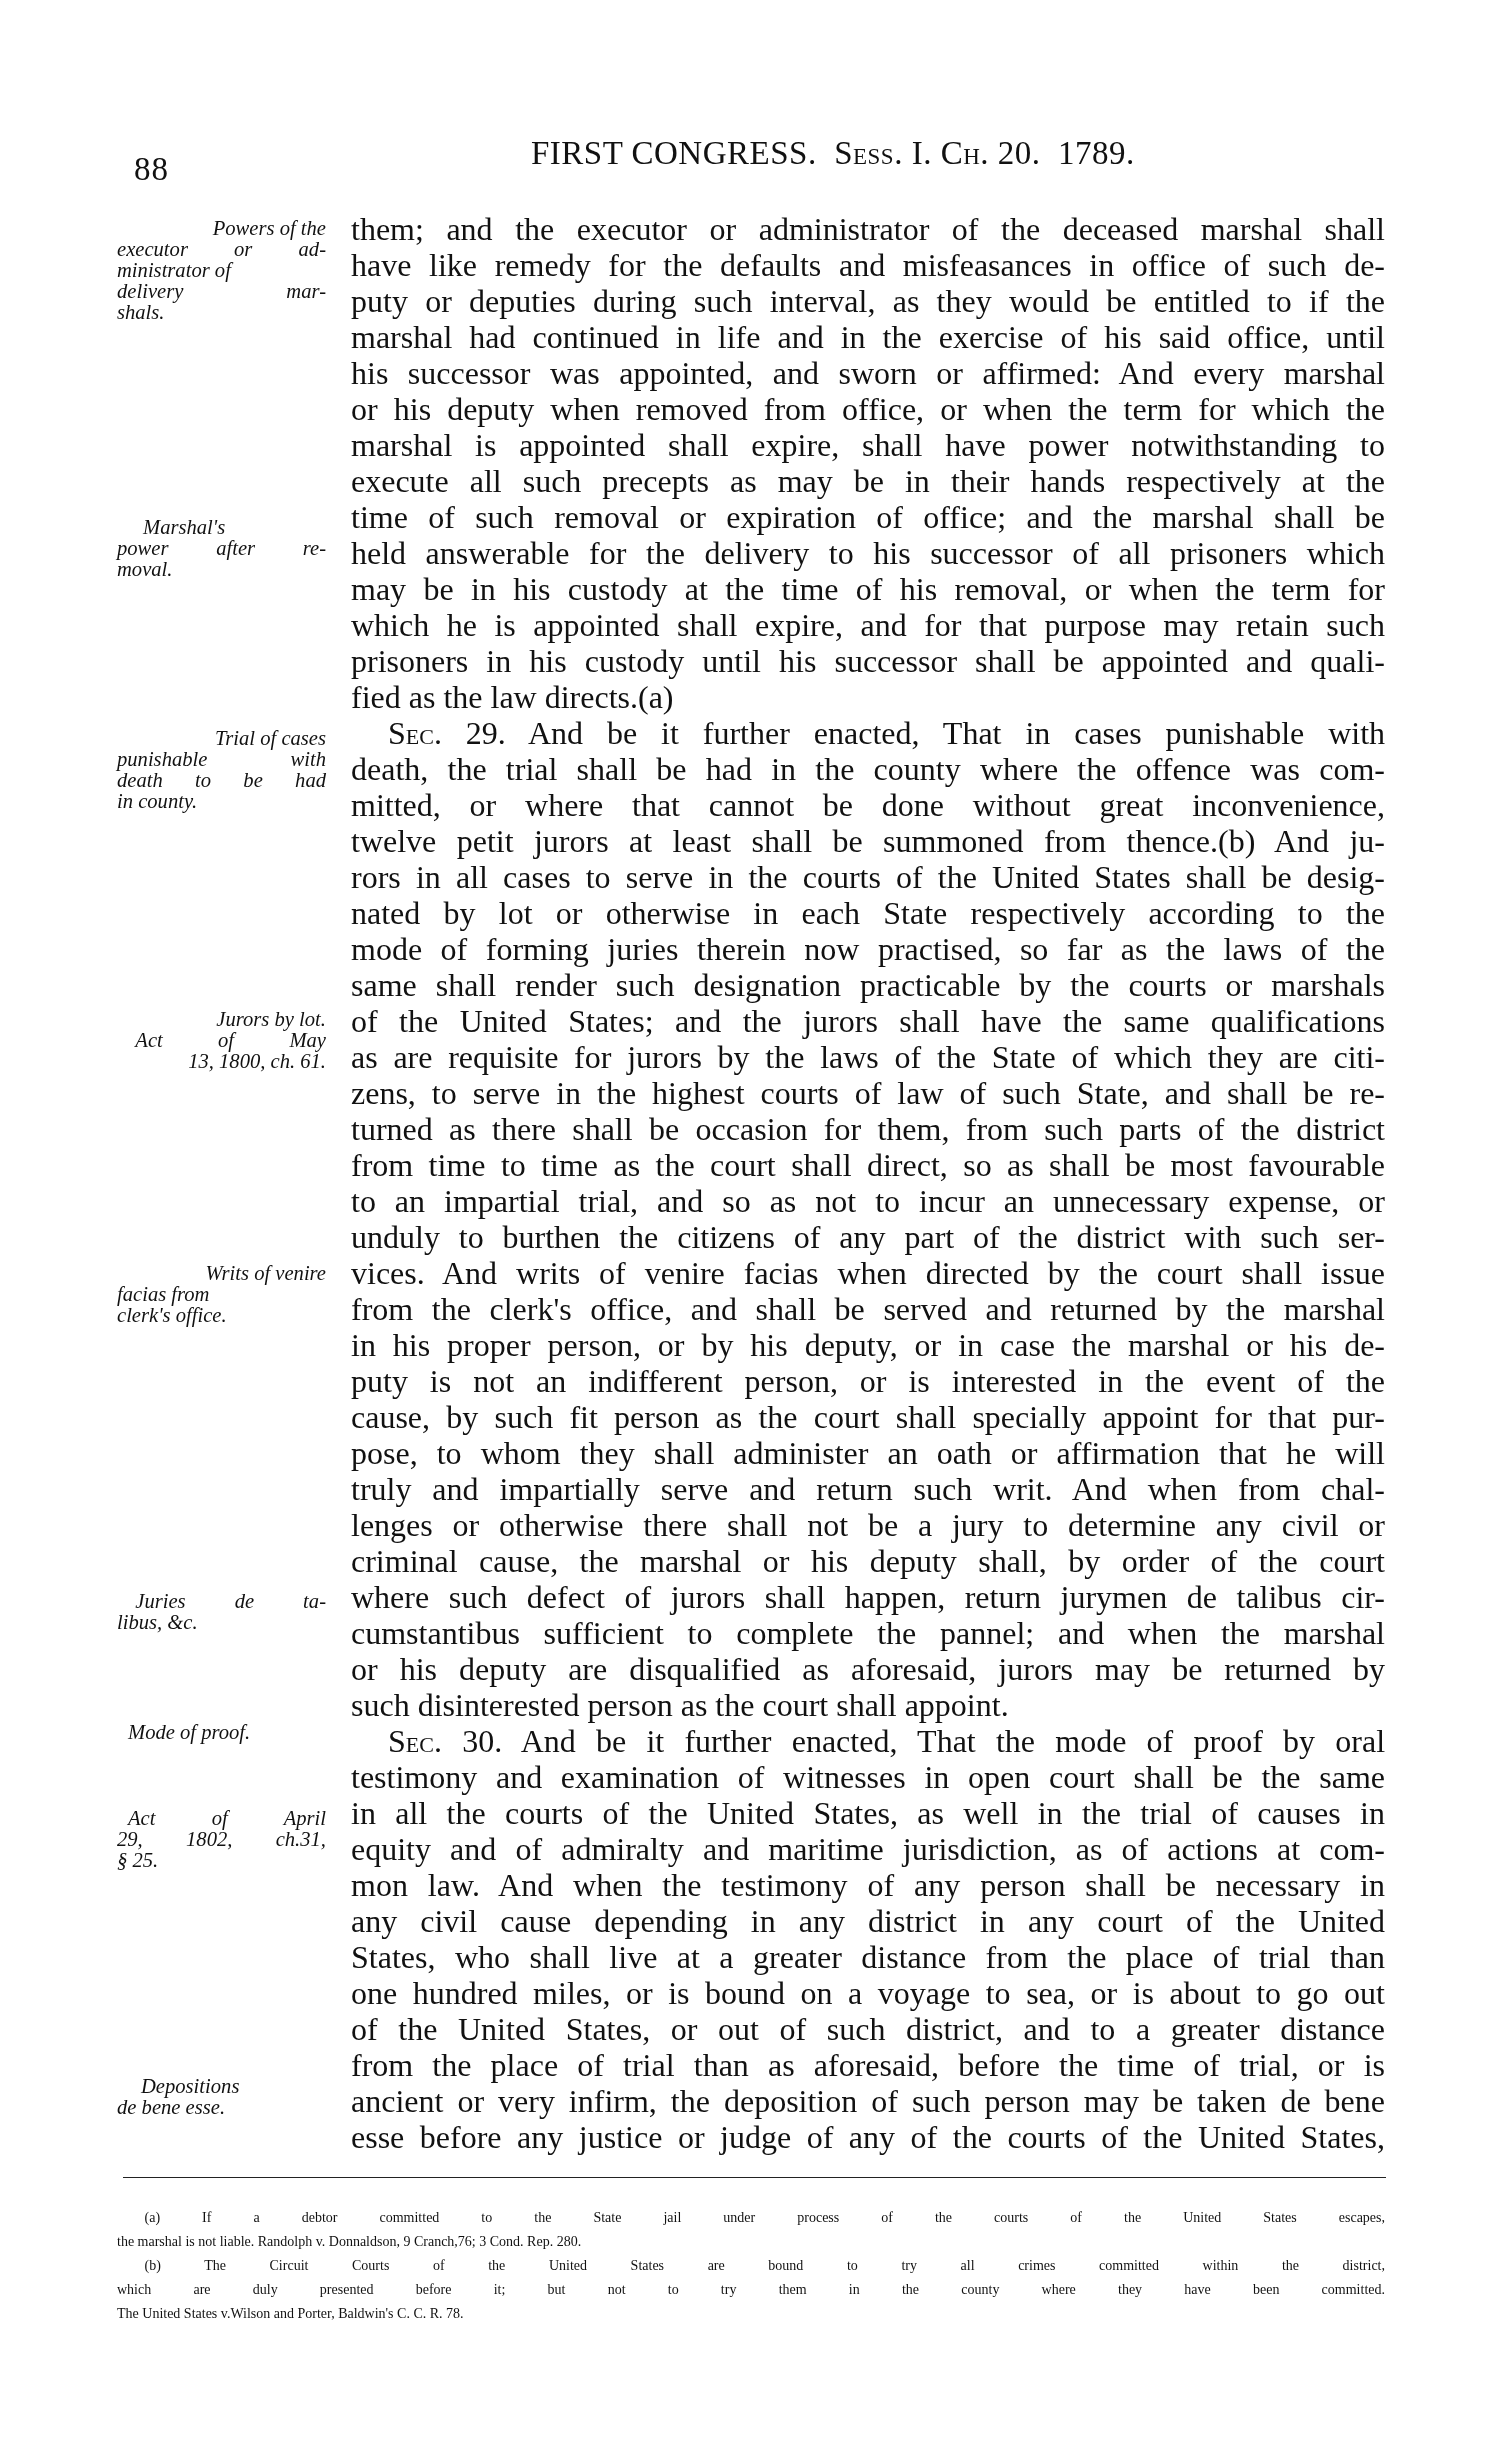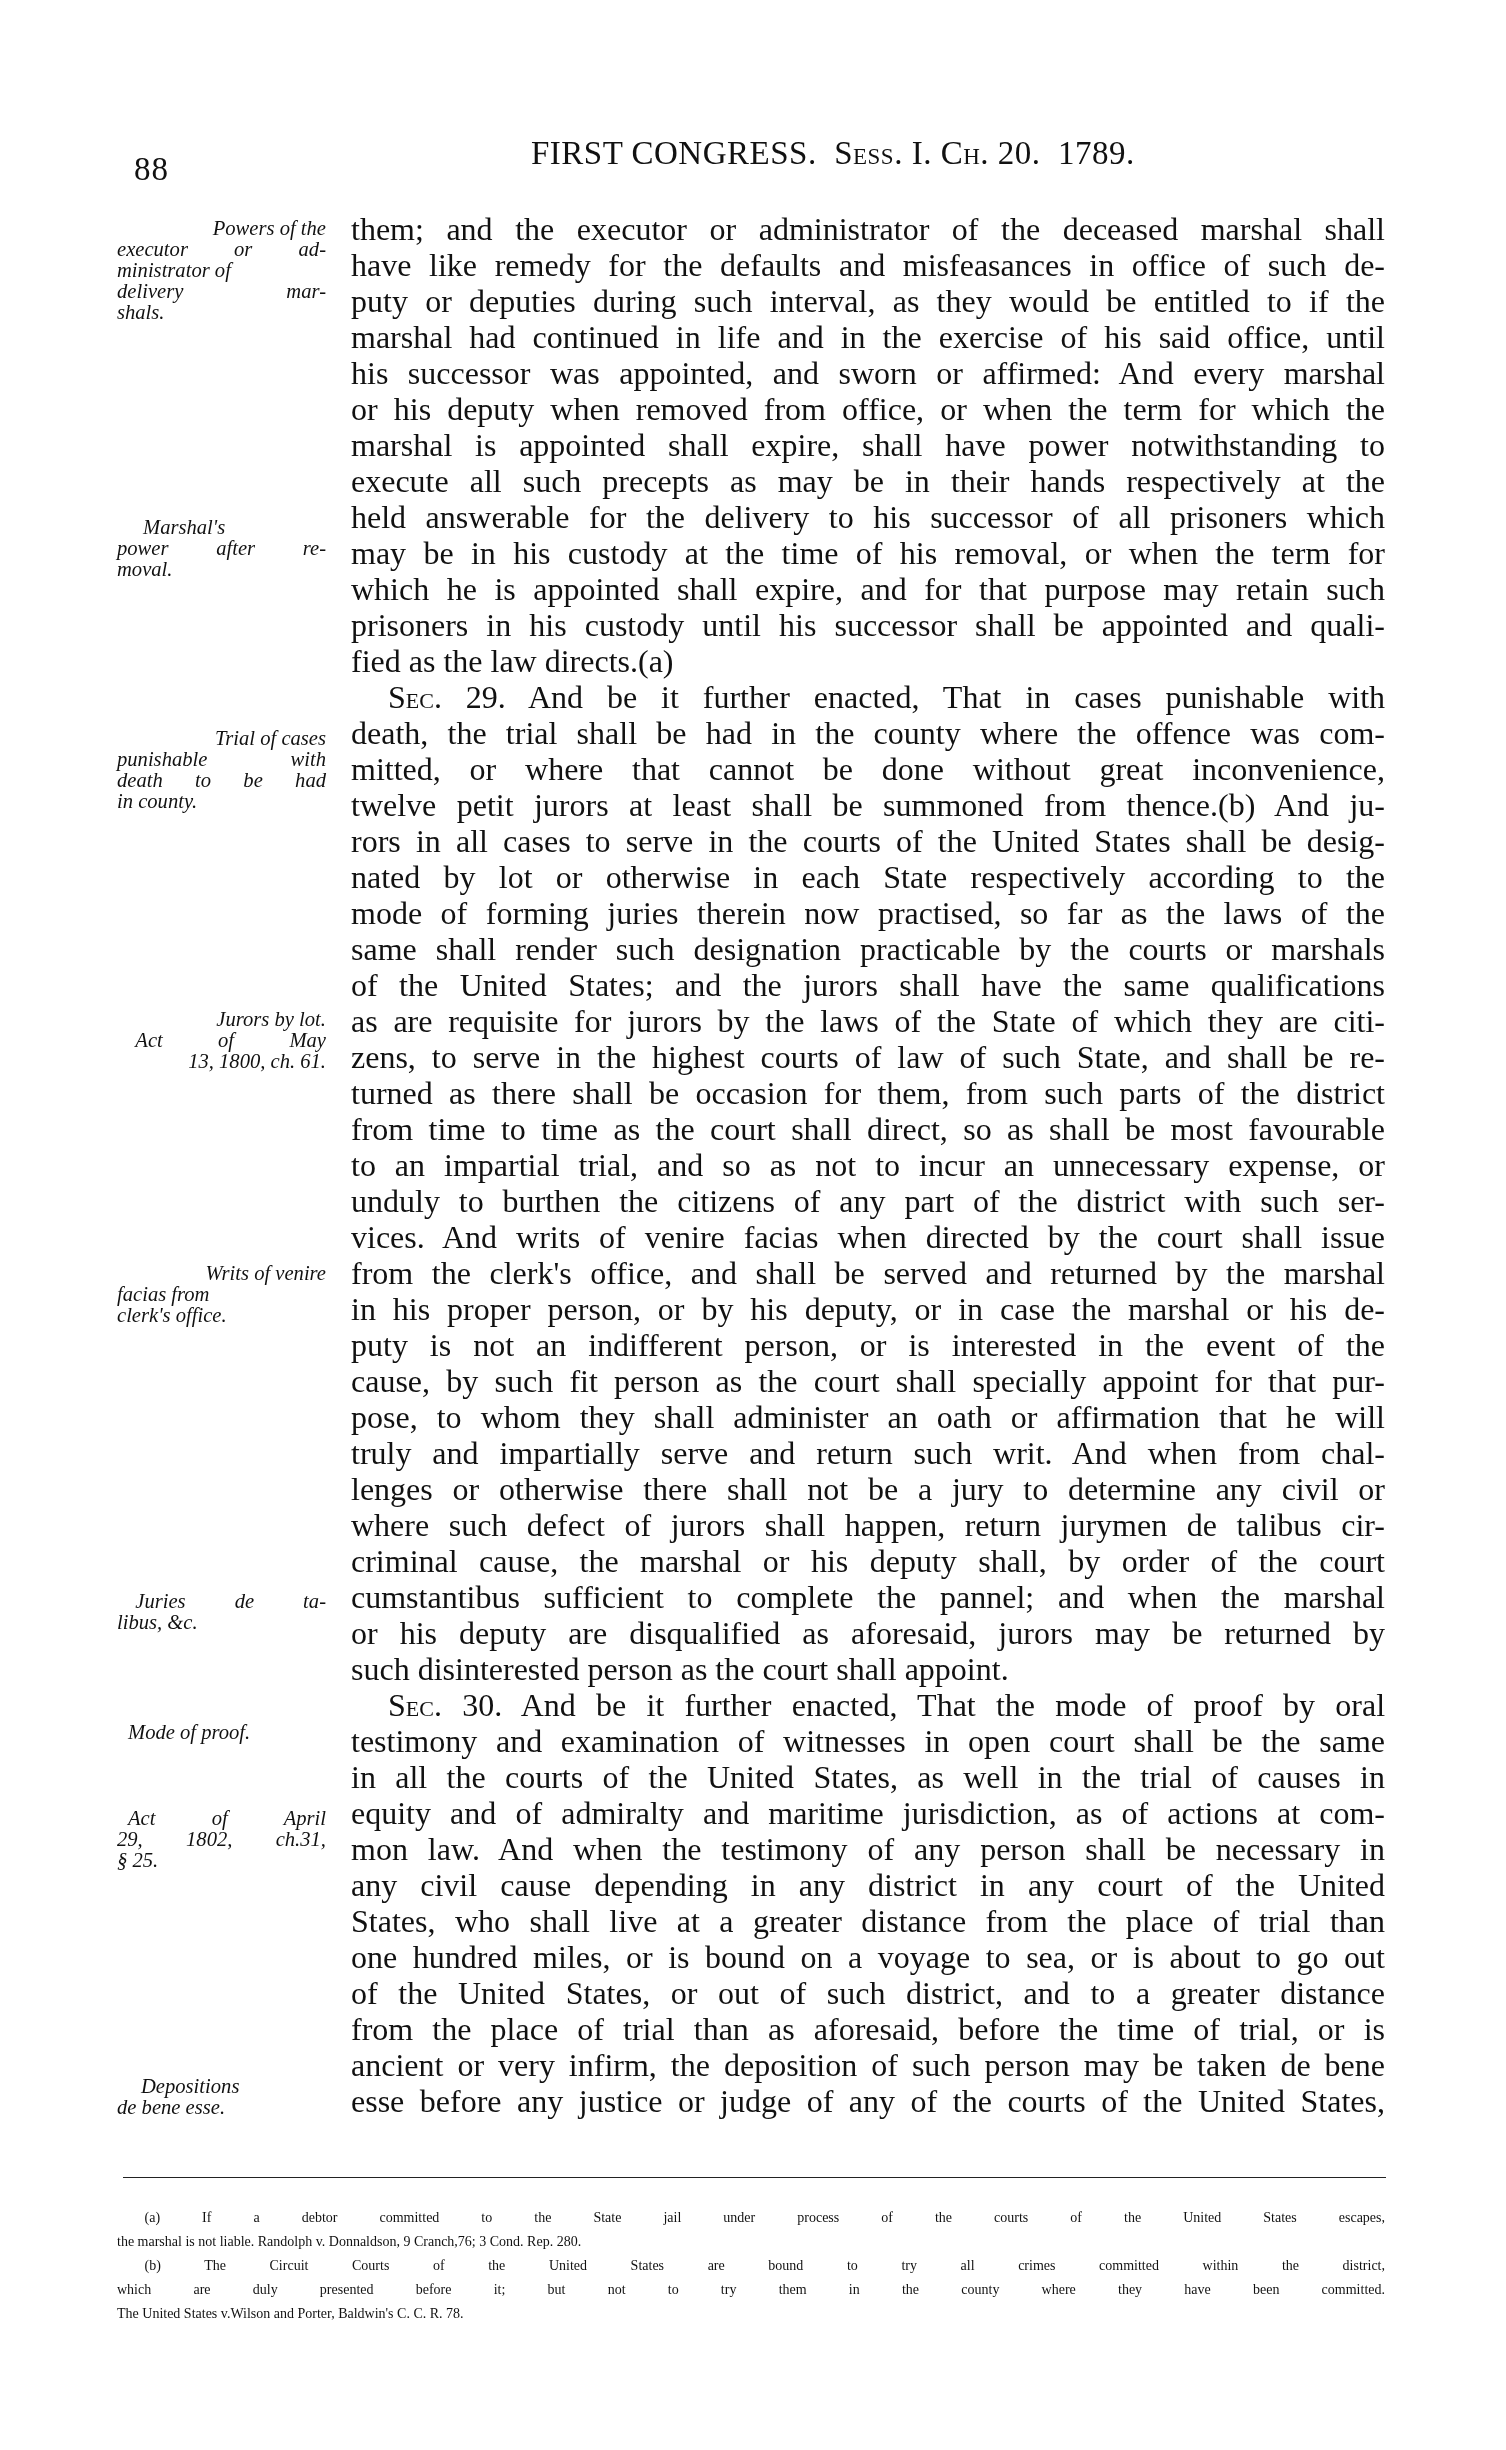--- a/index.html
+++ b/index.html
@@ -114,20 +114,21 @@
 
     <div>
       <span class="line">them; and the executor or administrator of the deceased marshal shall</span>
       <span class="line">have like remedy for the defaults and misfeasances in office of such de-</span>
       <span class="line">puty or deputies during such interval, as they would be entitled to if the</span>
       <span class="line">marshal had continued in life and in the exercise of his said office, until</span>
       <span class="line">his successor was appointed, and sworn or affirmed: And every marshal</span>
       <span class="line">or his deputy when removed from office, or when the term for which the</span>
       <span class="line">marshal is appointed shall expire, shall have power notwithstanding to</span>
       <span class="line">execute all such precepts as may be in their hands respectively at the</span>
+      <span class="line">time of such removal or expiration of office; and the marshal shall be</span>
       <span class="line">held answerable for the delivery to his successor of all prisoners which</span>
       <span class="line">may be in his custody at the time of his removal, or when the term for</span>
       <span class="line">which he is appointed shall expire, and for that purpose may retain such</span>
       <span class="line">prisoners in his custody until his successor shall be appointed and quali-</span>
       <span class="line last">fied as the law directs.(a)</span>
     </div>
 
     <div>
       <span class="line indent"><span class="sc">Sec. 29.</span> <span class="it">And be it further enacted,</span> <span>That in cases punishable with</span></span>
       <span class="line">death, the trial shall be had in the county where the offence was com-</span>
@@ -145,22 +146,22 @@
       <span class="line">to an impartial trial, and so as not to incur an unnecessary expense, or</span>
       <span class="line">unduly to burthen the citizens of any part of the district with such ser-</span>
       <span class="line"><span>vices. And writs of</span> <span class="it">venire facias</span> <span>when directed by the court shall issue</span></span>
       <span class="line">from the clerk's office, and shall be served and returned by the marshal</span>
       <span class="line">in his proper person, or by his deputy, or in case the marshal or his de-</span>
       <span class="line">puty is not an indifferent person, or is interested in the event of the</span>
       <span class="line">cause, by such fit person as the court shall specially appoint for that pur-</span>
       <span class="line">pose, to whom they shall administer an oath or affirmation that he will</span>
       <span class="line">truly and impartially serve and return such writ. And when from chal-</span>
       <span class="line">lenges or otherwise there shall not be a jury to determine any civil or</span>
+      <span class="line">criminal cause, the marshal or his deputy shall, by order of the court</span>
       <span class="line"><span>where such defect of jurors shall happen, return jurymen</span> <span class="it">de talibus cir-</span></span>
-      <span class="line">criminal cause, the marshal or his deputy shall, by order of the court</span>
       <span class="line"><span class="it">cumstantibus</span> <span>sufficient to complete the pannel; and when the marshal</span></span>
       <span class="line">or his deputy are disqualified as aforesaid, jurors may be returned by</span>
       <span class="line last">such disinterested person as the court shall appoint.</span>
     </div>
 
     <div>
       <span class="line indent"><span class="sc">Sec. 30.</span> <span class="it">And be it further enacted,</span> <span>That the mode of proof by oral</span></span>
       <span class="line">testimony and examination of witnesses in open court shall be the same</span>
       <span class="line">in all the courts of the United States, as well in the trial of causes in</span>
       <span class="line">equity and of admiralty and maritime jurisdiction, as of actions at com-</span>

